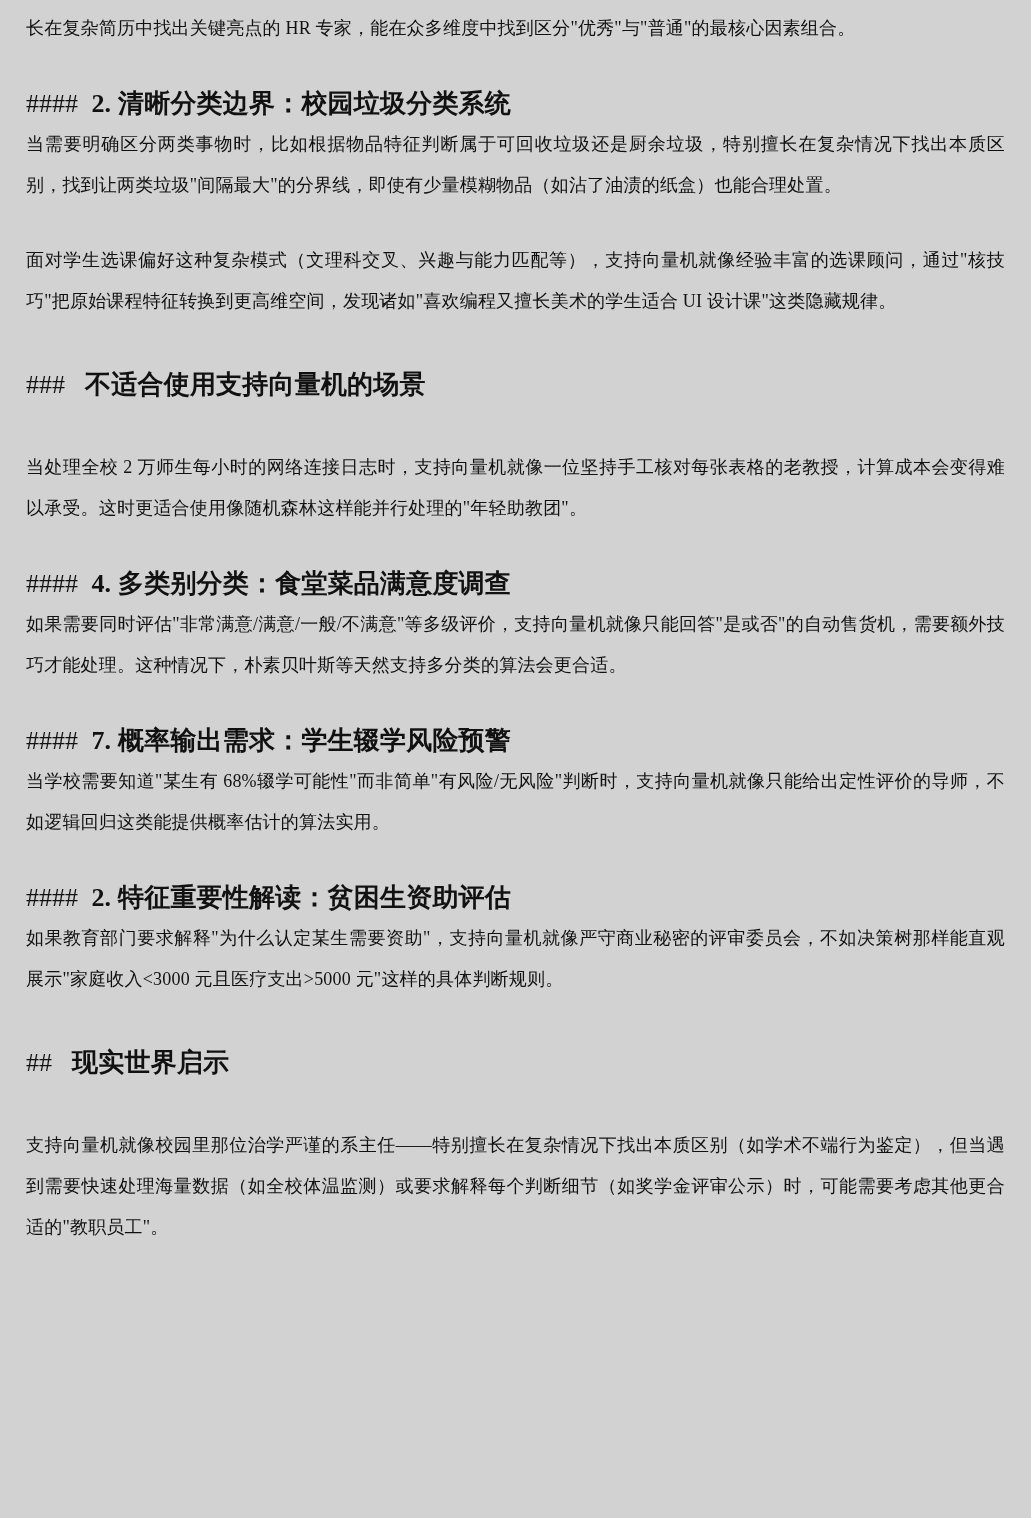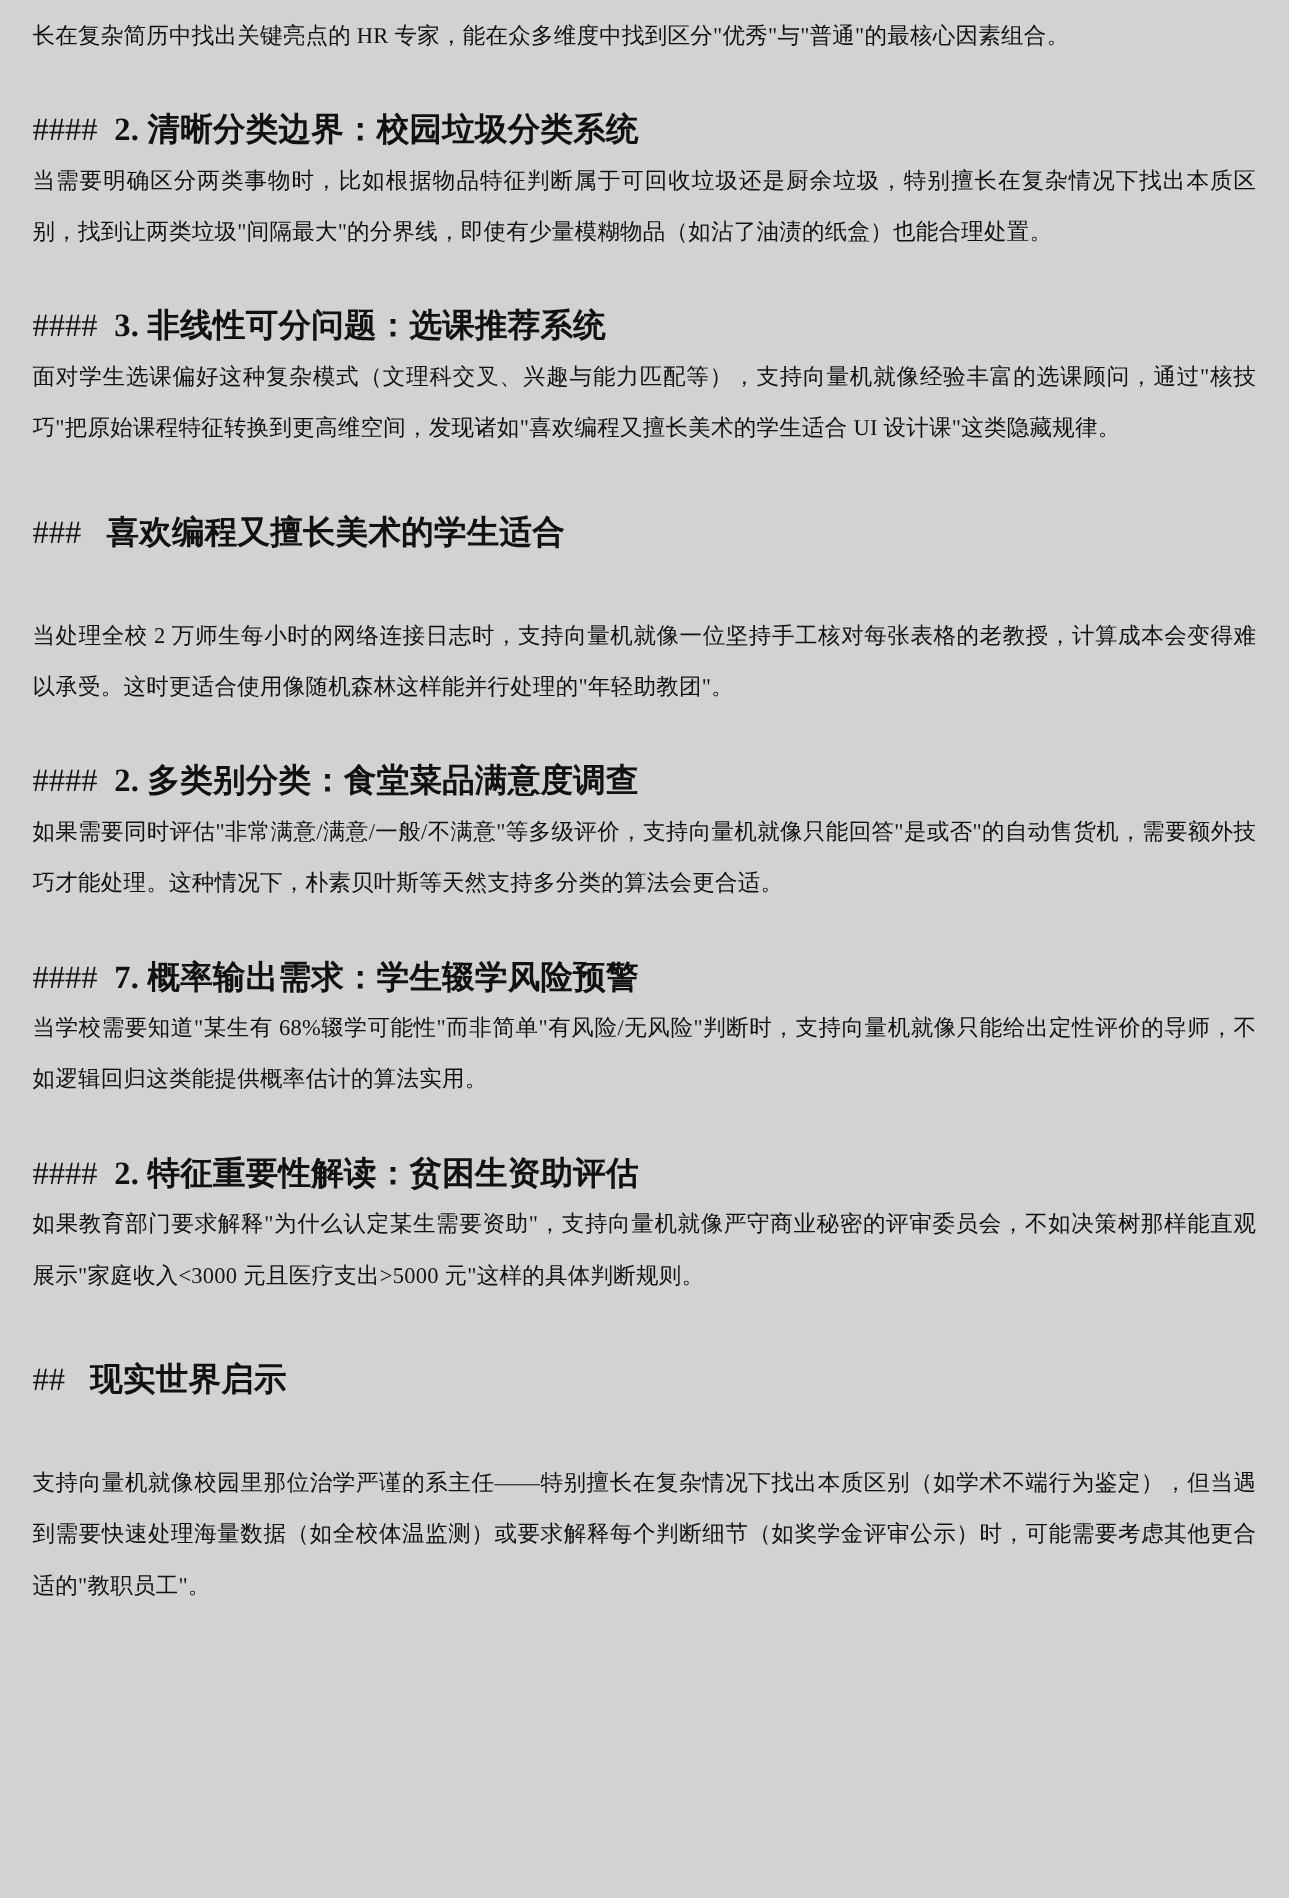--- a/index.html
+++ b/index.html
@@ -56,42 +56,38 @@
   <div class="gap-md"></div>
 
   <div class="heading block">
     <span class="hashes">####</span>
     <span>&nbsp;</span><span class="htext">2. 清晰分类边界：校园垃圾分类系统</span>
   </div>
   <p class="para block">当需要明确区分两类事物时，比如根据物品特征判断属于可回收垃圾还是厨余垃圾，特别擅长在复杂情况下找出本质区别，找到让两类垃圾"间隔最大"的分界线，即使有少量模糊物品（如沾了油渍的纸盒）也能合理处置。</p>
 
   <div class="gap-md"></div>
 
-  <div class="heading block">
-    <span class="hashes">####</span>
-    <span>&nbsp;</span><span class="htext">3. 非线性可分问题：选课推荐系统</span>
-  </div>
   <p class="para block">面对学生选课偏好这种复杂模式（文理科交叉、兴趣与能力匹配等），支持向量机就像经验丰富的选课顾问，通过"核技巧"把原始课程特征转换到更高维空间，发现诸如"喜欢编程又擅长美术的学生适合 UI 设计课"这类隐藏规律。</p>
 
   <div class="gap-lg"></div>
 
   <div class="heading block">
     <span class="hashes">###</span>
-    <span>&nbsp;&nbsp;</span><span class="htext">喜欢编程又擅长美术的学生适合</span>
+    <span>&nbsp;&nbsp;</span><span class="htext">不适合使用支持向量机的场景</span>
   </div>
 
   <div class="gap-lg"></div>
 
   <p class="para block">当处理全校 2 万师生每小时的网络连接日志时，支持向量机就像一位坚持手工核对每张表格的老教授，计算成本会变得难以承受。这时更适合使用像随机森林这样能并行处理的"年轻助教团"。</p>
 
   <div class="gap-md"></div>
 
   <div class="heading block">
     <span class="hashes">####</span>
-    <span>&nbsp;</span><span class="htext">2. 多类别分类：食堂菜品满意度调查</span>
+    <span>&nbsp;</span><span class="htext">4. 多类别分类：食堂菜品满意度调查</span>
   </div>
   <p class="para block">如果需要同时评估"非常满意/满意/一般/不满意"等多级评价，支持向量机就像只能回答"是或否"的自动售货机，需要额外技巧才能处理。这种情况下，朴素贝叶斯等天然支持多分类的算法会更合适。</p>
 
   <div class="gap-md"></div>
 
   <div class="heading block">
     <span class="hashes">####</span>
     <span>&nbsp;</span><span class="htext">7. 概率输出需求：学生辍学风险预警</span>
   </div>
   <p class="para block">当学校需要知道"某生有 68%辍学可能性"而非简单"有风险/无风险"判断时，支持向量机就像只能给出定性评价的导师，不如逻辑回归这类能提供概率估计的算法实用。</p>

